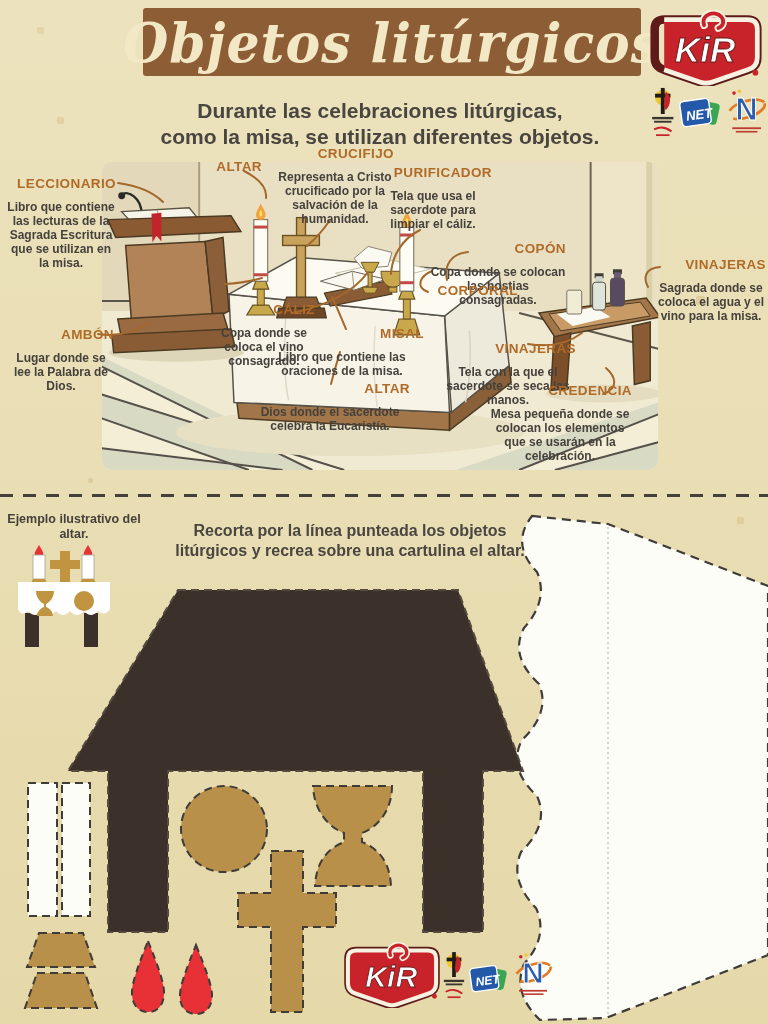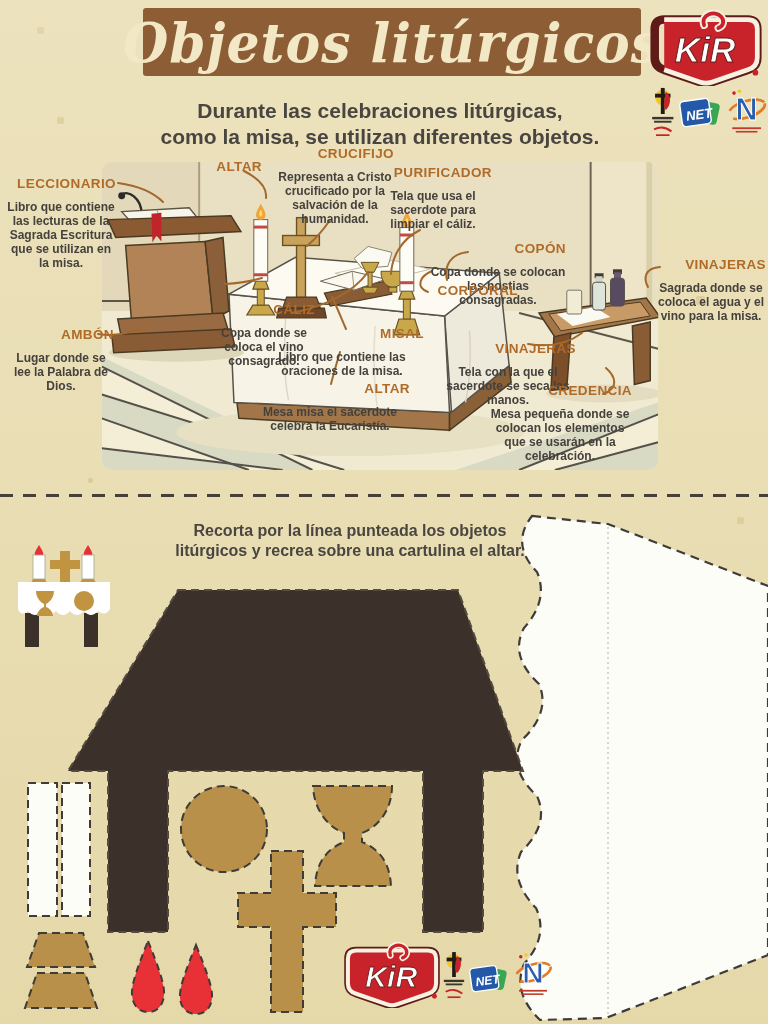--- a/index.html
+++ b/index.html
@@ -297,25 +297,26 @@
   <div class="obj-label" id="lab-manutergio">
     <span class="t">VINAJERAS</span>
     <span class="d">Tela con la que el sacerdote se seca las manos.</span>
   </div>
   <div class="obj-label" id="lab-credencia">
     <span class="t">CREDENCIA</span>
     <span class="d">Mesa pequeña donde se colocan los elementos que se usarán en la celebración.</span>
   </div>
   <div class="obj-label" id="lab-altar">
     <span class="t">ALTAR</span>
-    <span class="d">Mesa misa el sacerdote celebra la Eucaristía.</span>
+    <span class="d">Dios donde el sacerdote celebra la Eucaristía.</span>
   </div>
 
   <div class="abs separator"></div>
 
+  <div class="abs example-caption">Ejemplo ilustrativo del altar.</div>
   <div class="abs instruction">Recorta por la línea punteada los objetos
 litúrgicos y recrea sobre una cartulina el altar.</div>
 
   <svg class="abs example-altar" viewBox="0 0 122 108">
     <rect x="17" y="70" width="14" height="34" fill="#3b312a"></rect>
     <rect x="76" y="70" width="14" height="34" fill="#3b312a"></rect>
     <path d="M31,2 C34,7 36,10 35,12 C34,14 28,14 27,12 C26,10 28,7 31,2 Z" fill="#e73136"></path>
     <path d="M80,2 C83,7 85,10 84,12 C83,14 77,14 76,12 C75,10 77,7 80,2 Z" fill="#e73136"></path>
     <rect x="25" y="12" width="12" height="24" fill="#ffffff" stroke="#a9a394" stroke-width="0.8"></rect>
     <rect x="74" y="12" width="12" height="24" fill="#ffffff" stroke="#a9a394" stroke-width="0.8"></rect>

